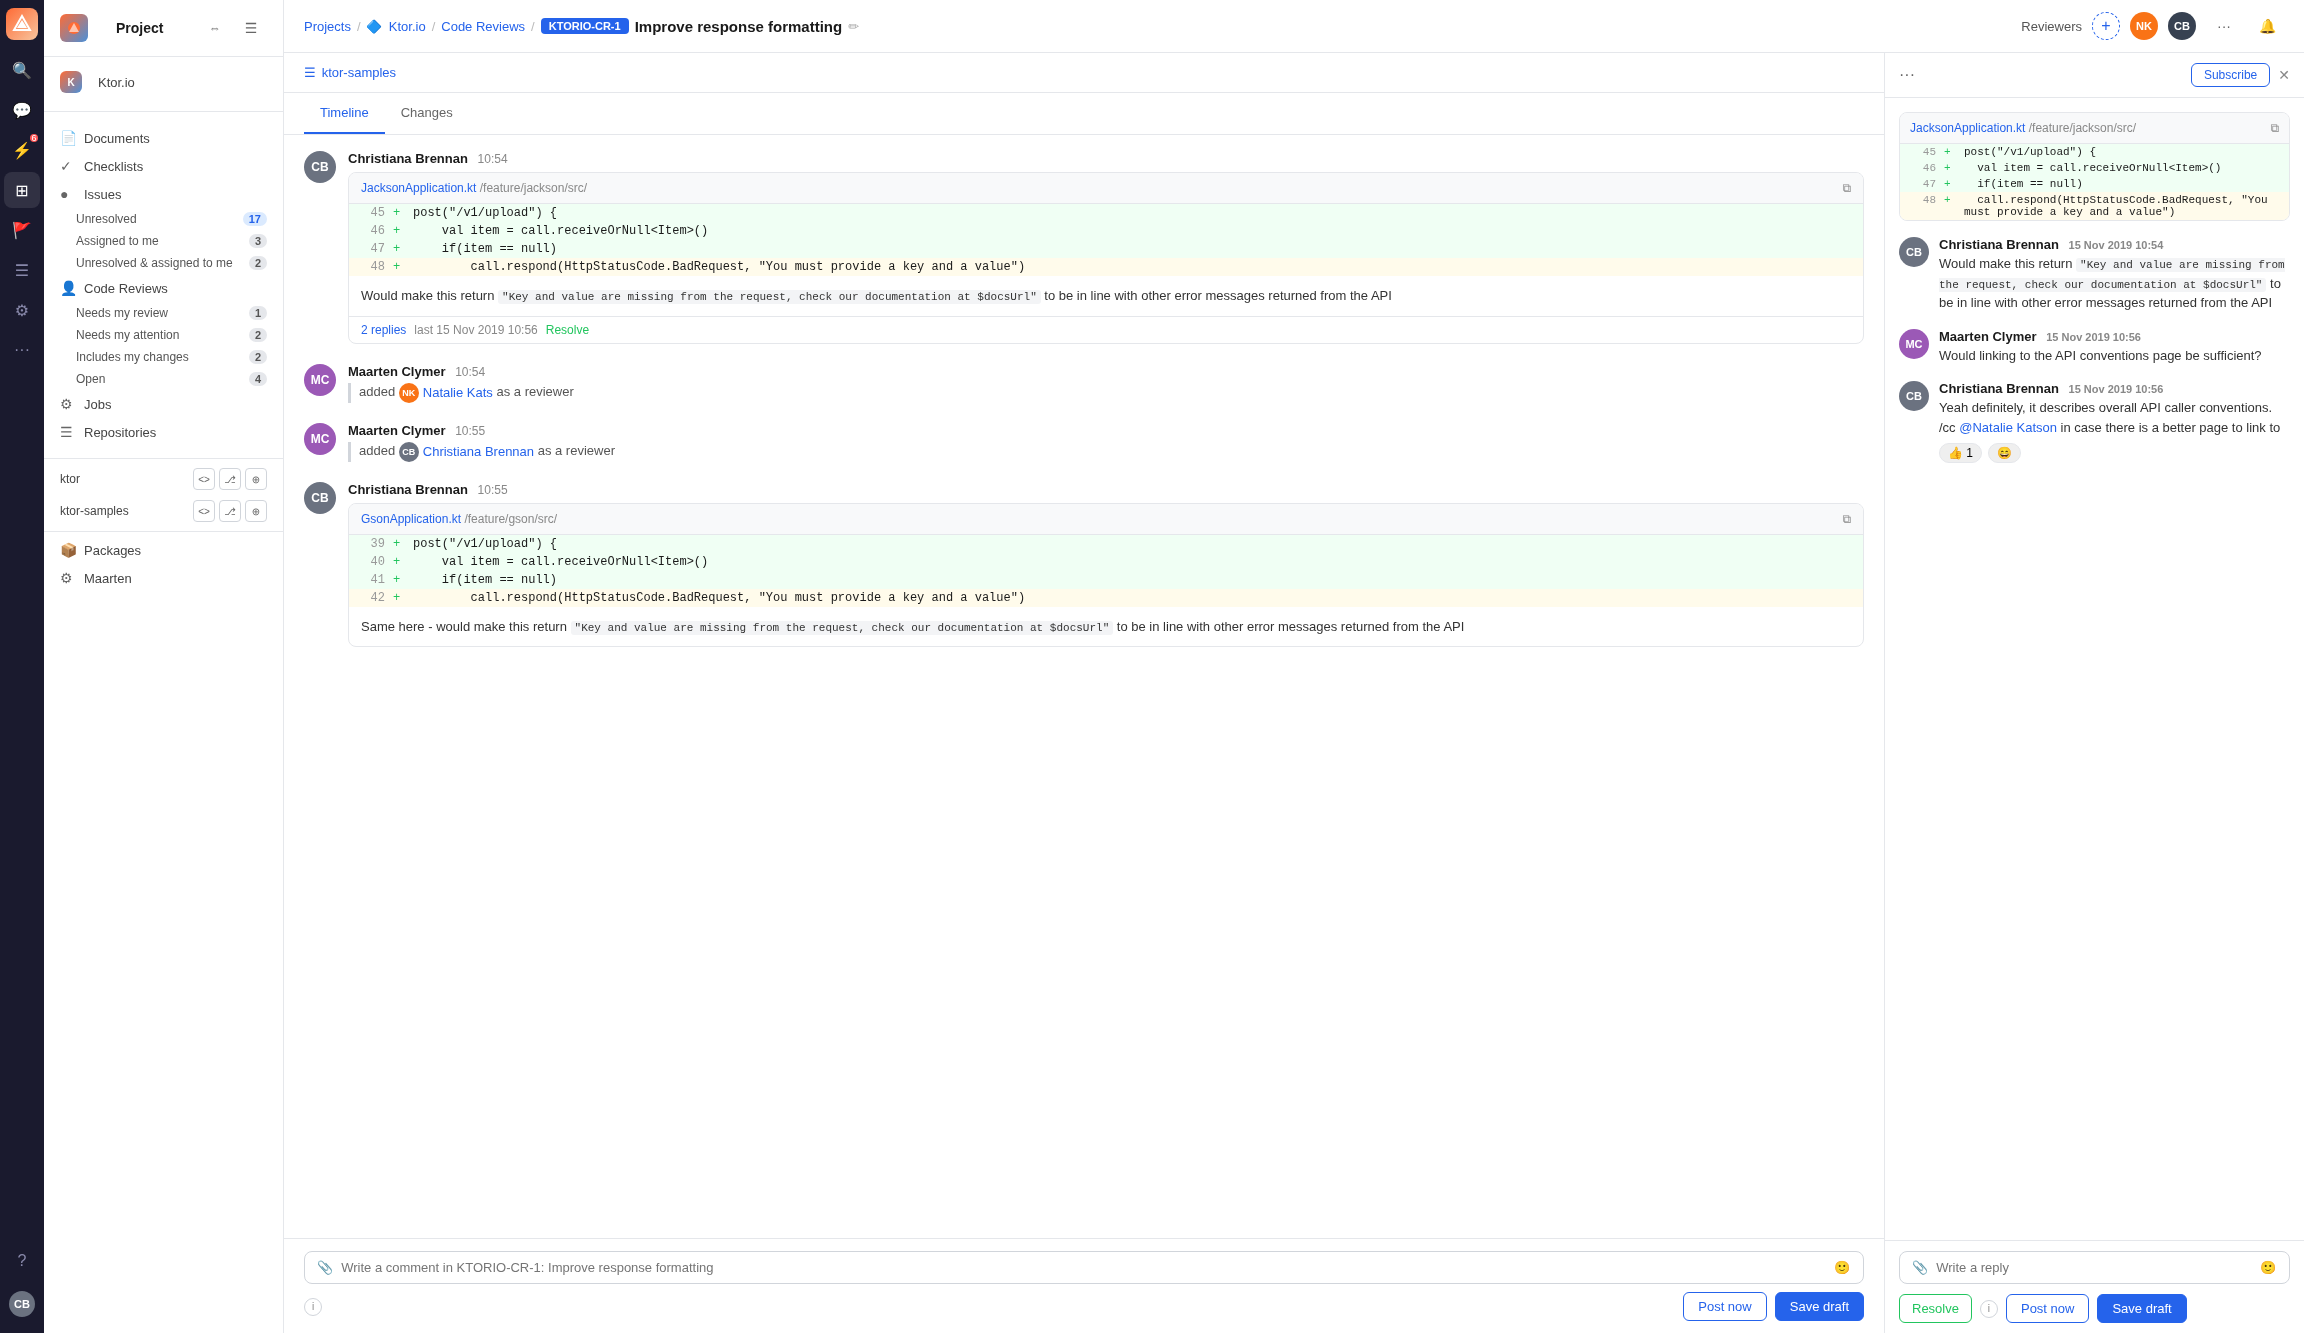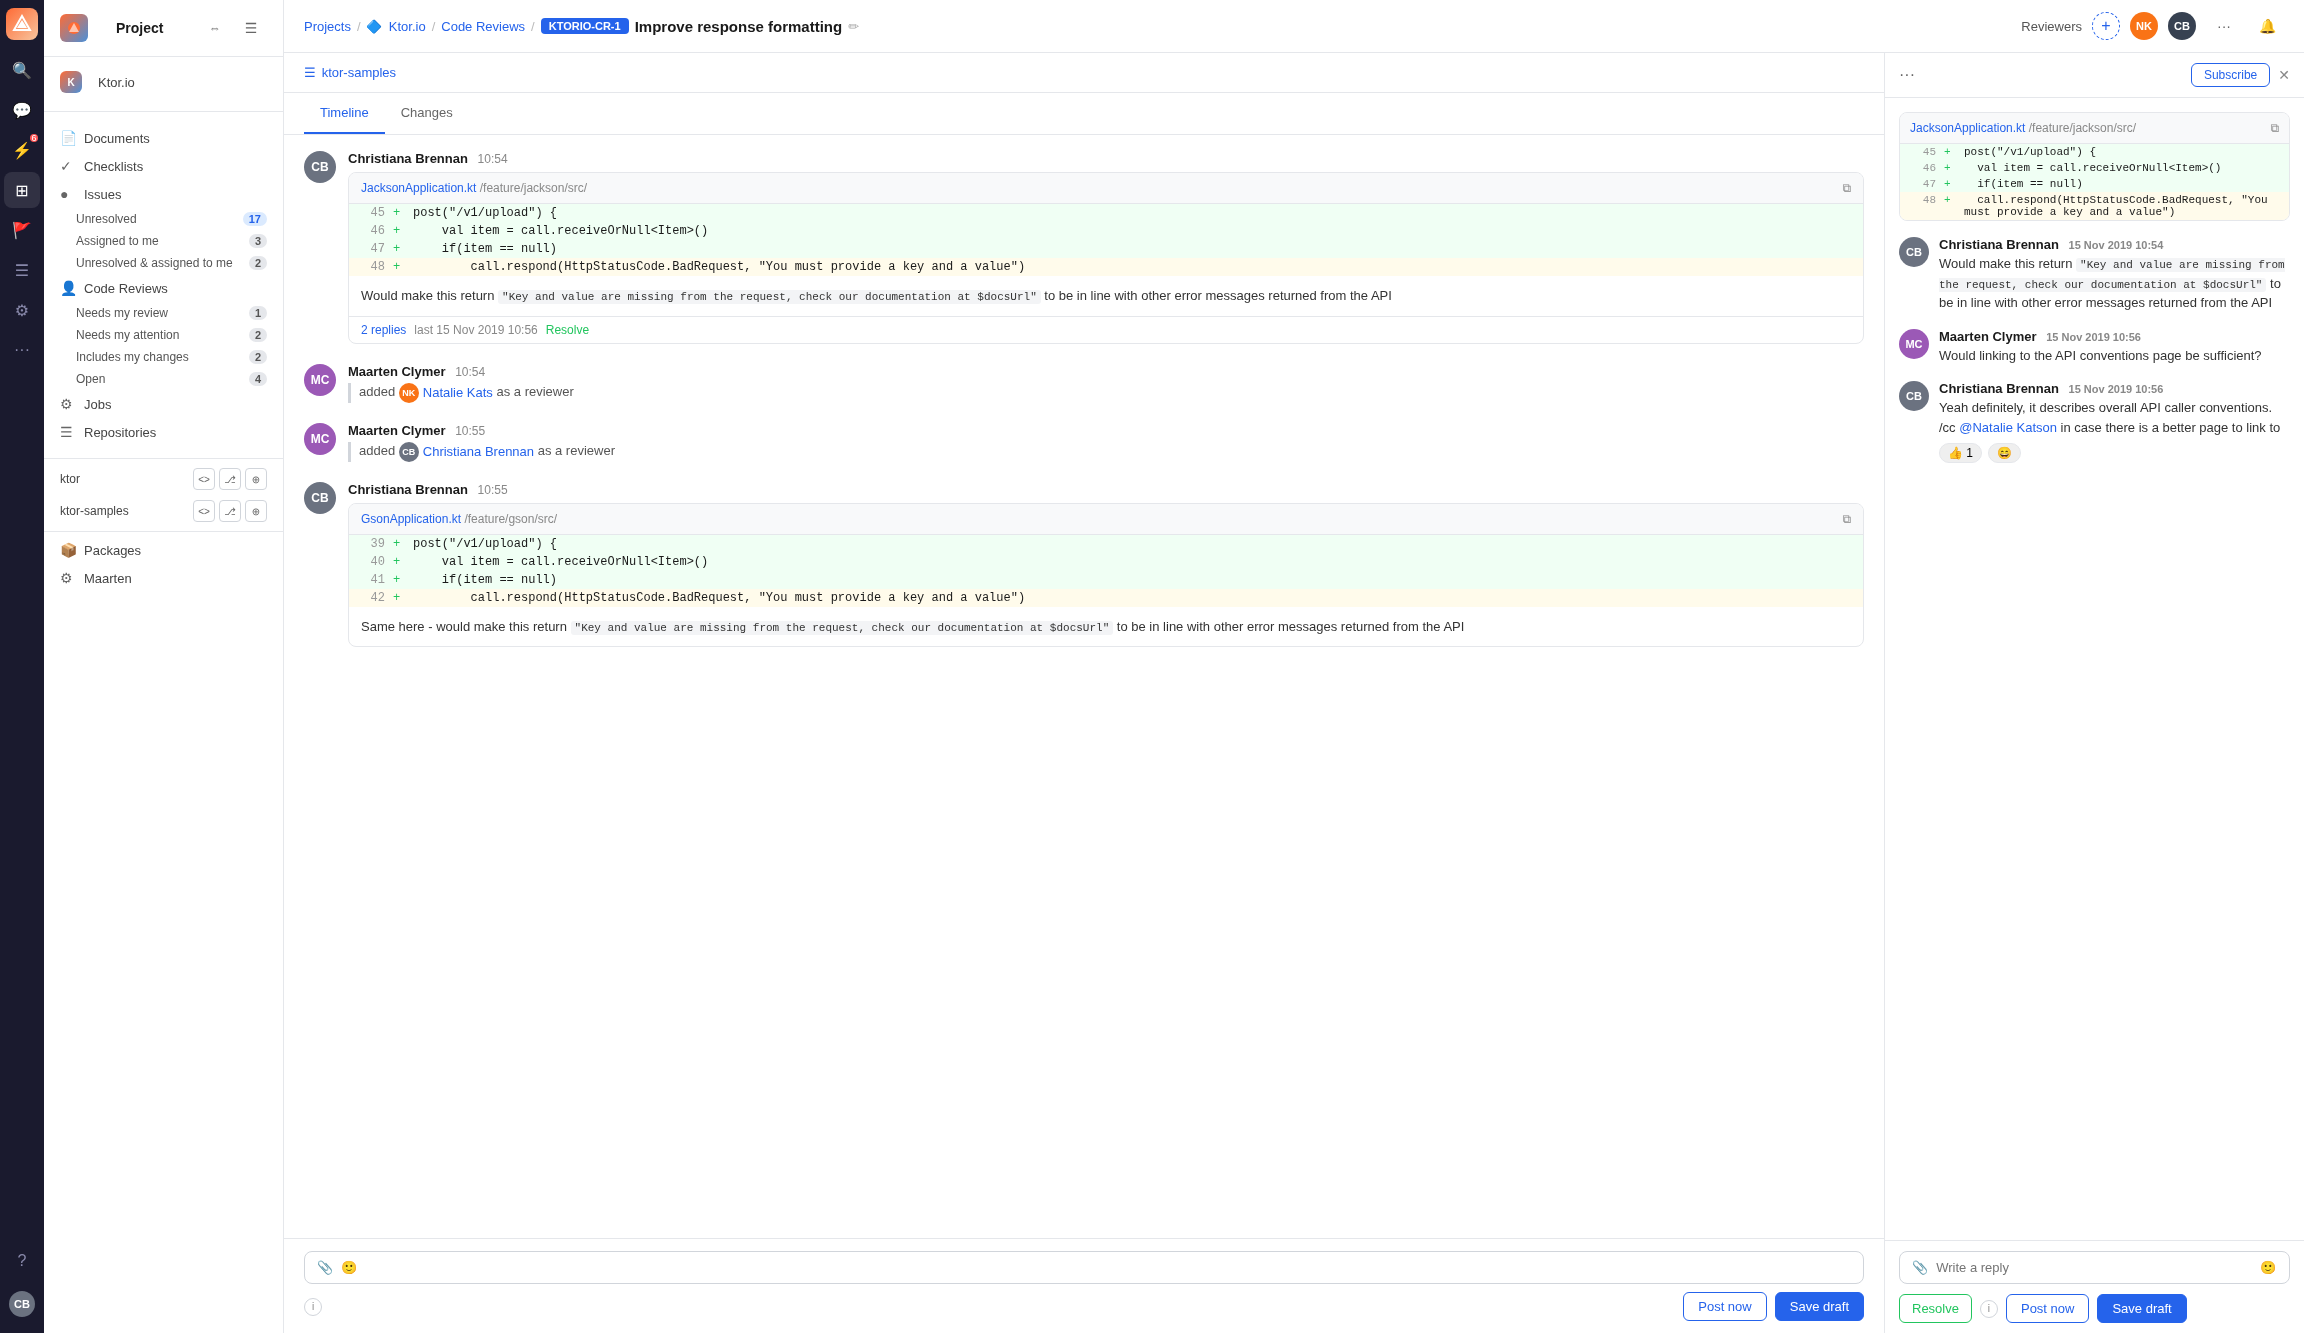--- a/index.html
+++ b/index.html
@@ -433,20 +433,21 @@
               </div>
             </div>
           </div>
         </div>
 
       </div>
 
       <div class="comment-input-bar">
         <div class="input-row">
           <span style="color:#888;">📎</span>
+          <input class="comment-input" placeholder="Write a comment in KTORIO-CR-1: Improve response formatting" style="">
           <span style="color:#888;">🙂</span>
         </div>
         <div class="input-actions-row">
           <div class="info-icon">i</div>
           <div class="btn-row">
             <button class="btn btn-outline">Post now</button>
             <button class="btn btn-primary">Save draft</button>
           </div>
         </div>
       </div>

